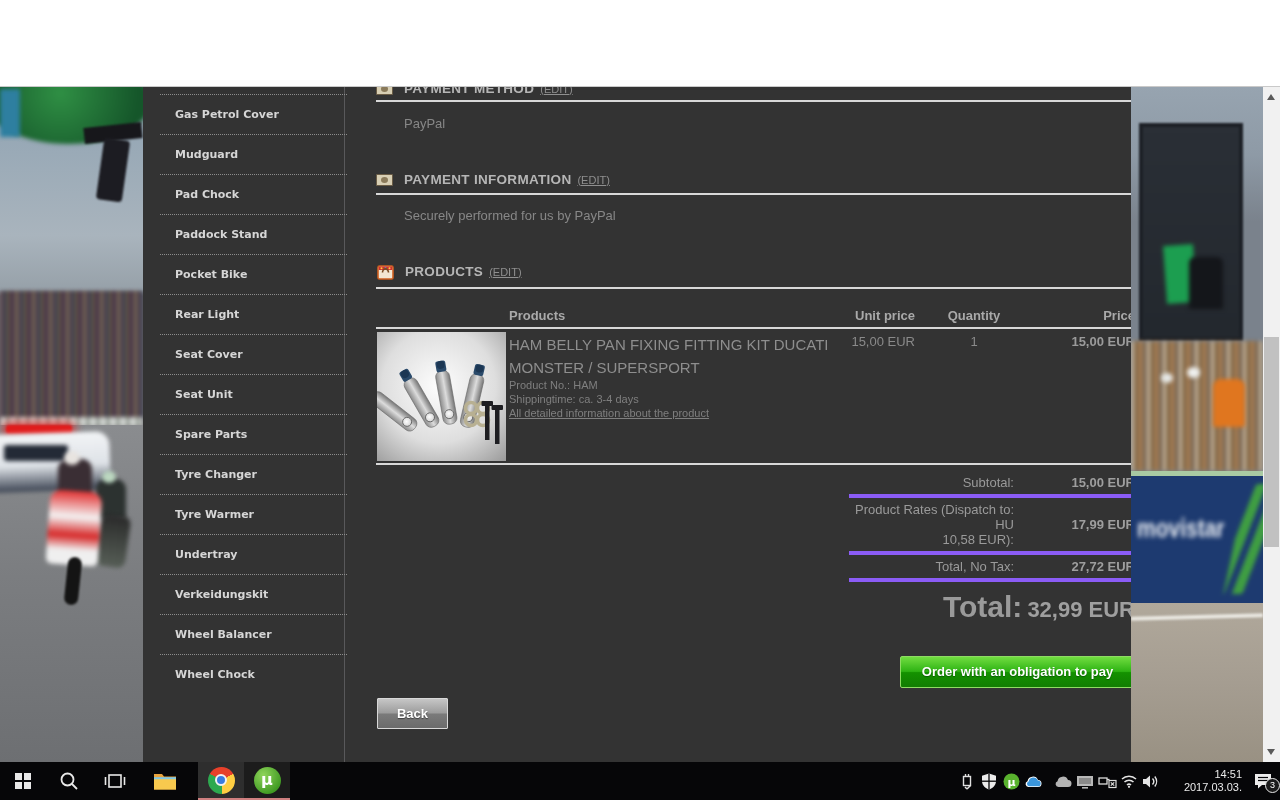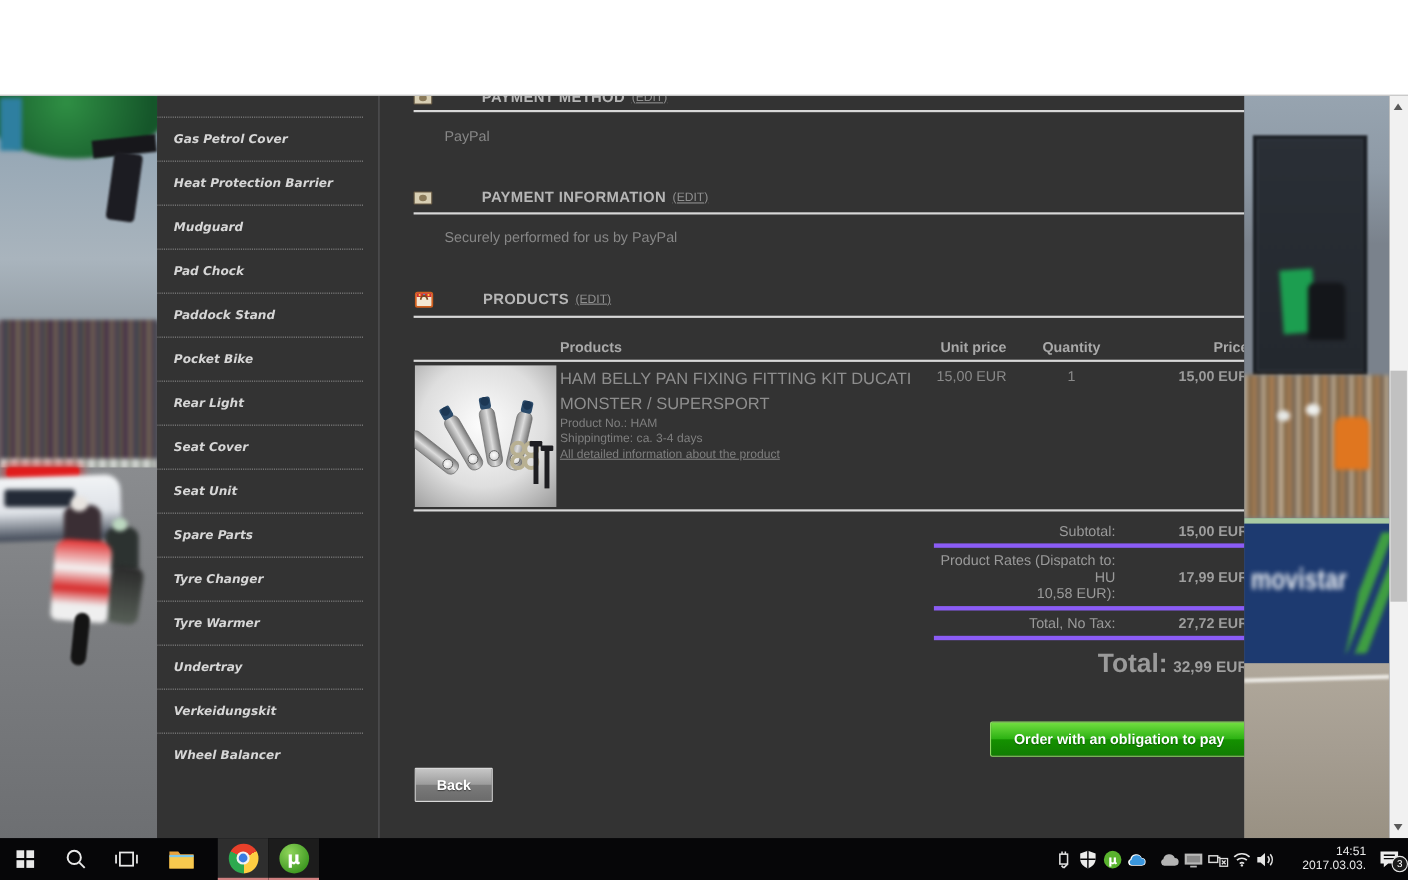--- a/index.html
+++ b/index.html
@@ -51,28 +51,28 @@
   .p-movistar{ left:6px; top:40px; width:120px; color:#e8ecf2; font-size:21px; font-weight:bold; letter-spacing:0; transform:scaleY(1.25); }
   .p-mgreen{ right:-6px; top:8px; width:34px; height:110px; background:linear-gradient(100deg,transparent 18%,#3f9e42 18% 38%,transparent 38% 52%,#3f9e42 52% 72%,transparent 72%); transform:skewX(-12deg); }
   .p-track-r{ left:0; top:516px; width:132px; height:159px; background:linear-gradient(180deg,#b0a89b 0%,#a59d91 50%,#999183 100%); }
   .p-line{ left:0; top:528px; width:132px; height:4px; background:#e8e6e0; transform:rotate(-1.5deg); }
 
   
   #page { left:143px; top:87px; width:988px; height:675px; background:#333333; z-index:2; overflow:hidden; }
   #vsep { left:201px; top:0; width:1px; height:675px; background:#59595b; }
 
   
-  #sidebar { left:0; top:0; width:187px; height:675px; padding-top:19px;font-style:italic; }
+  #sidebar { left:17px; top:0; width:187px; height:675px; padding-top:7px; }
   .side-item { height:40px; border-top:1px dotted #8d8d8d; padding:13px 0 0 15px; font-family:"DejaVu Sans", sans-serif; font-size:11px; font-weight:bold; color:#d6d6d6; cursor:pointer; }
 
   
   #main { left:201px; top:0; width:787px; height:675px; }
   .hr { position:absolute; height:2px; background:#d8d8d8; }
   .sec-head { position:absolute; display:flex; align-items:center; }
-  .sec-title { font-size:13.5px; font-weight:bold; color:#b6b6b6; letter-spacing:.3px;margin-left:34px; }
+  .sec-title { font-size:13.5px; font-weight:bold; color:#b6b6b6; letter-spacing:.3px; }
   .edit-link { font-size:11px; color:#8f8f8f; text-decoration:underline; margin-left:6px; cursor:pointer; }
   .body-text { position:absolute; font-size:13px; color:#878787; }
 
   .money-icon { width:17px; height:12px; background:#d8cfb4; border:1px solid #6b5d46; border-radius:1px; position:relative; margin-right:11px; flex:0 0 auto; }
   .money-icon::after { content:''; position:absolute; left:4px; top:2px; width:7px; height:6px; background:#8a7a5a; border-radius:50%; }
 
   .thead { position:absolute; font-size:13px; font-weight:bold; color:#a9a9a9; }
   .cell { position:absolute; font-size:13px; color:#8a8a8a; }
   .col-unit { left:430px; width:141px; text-align:right; }
   .col-qty { left:590px; width:80px; text-align:center; }
@@ -82,22 +82,22 @@
   .prod-title { position:absolute; left:165px; top:246px; width:345px; font-size:15px; line-height:23px; color:#8e8e8e; }
   .prod-small { position:absolute; left:165px; top:294px; font-size:11px; line-height:14px; color:#7f7f7f; }
   .prod-link { color:#7f7f7f; text-decoration:underline; cursor:pointer; }
 
   
   #totals { left:505px; top:384px; width:286px; }
   .trow { display:flex; align-items:center; border-bottom:4px solid #8b5cf6; padding:4px 0; min-height:25px; }
   .tlabel { width:165px; text-align:right; font-size:13px; color:#9a9a9a; line-height:15px; }
   .tvalue { flex:1; text-align:right; font-size:13px; font-weight:bold; color:#9e9e9e; }
   .grand { display:flex; justify-content:flex-end; align-items:baseline; padding-top:8px; }
-  .grand .glabel { font-size:24px; font-weight:bold; color:#9a9a9a; }
-  .grand .gvalue { font-size:14px; font-weight:bold; color:#9f9f9f; margin-left:5px; }
+  .grand .glabel { font-size:30px; font-weight:bold; color:#9a9a9a; }
+  .grand .gvalue { font-size:22px; font-weight:bold; color:#9f9f9f; margin-left:5px; }
 
   
   #order-btn { left:556px; top:569px; width:235px; height:32px; background:linear-gradient(180deg,#71dd40 0%,#2eb314 48%,#149100 52%,#117d02 100%); border:1px solid #8edc63; border-radius:2px; color:#ffffff; font-size:13px; font-weight:bold; text-align:center; line-height:30px; cursor:pointer; text-shadow:0 1px 1px rgba(0,60,0,.6); }
   #back-btn { left:33px; top:611px; width:71px; height:31px; background:linear-gradient(180deg,#c6c6c6 0%,#9c9c9c 48%,#7a7a7a 52%,#6b6b6b 100%); border:1px solid #d8d8d8; border-radius:1px; color:#ffffff; font-size:13px; font-weight:bold; text-align:center; line-height:29px; cursor:pointer; text-shadow:0 1px 1px rgba(40,40,40,.7); }
 
   
   #scrollbar { left:1263px; top:87px; width:17px; height:675px; background:#f1f1f1; z-index:3; }
   .sb-arrow { position:absolute; left:4px; width:0; height:0; border-left:4.5px solid transparent; border-right:4.5px solid transparent; cursor:pointer; }
   #sb-up { top:7px; border-bottom:6px solid #5a5a5a; }
   #sb-down { bottom:7px; border-top:6px solid #5a5a5a; }
@@ -158,34 +158,34 @@
     </div>
     <div class="abs p-track-r"></div>
     <div class="abs p-line blur1"></div>
   </div>
 
   <div class="abs" id="page">
     <div class="abs" id="vsep"></div>
 
     <nav class="abs" id="sidebar">
       <div class="side-item">Gas Petrol Cover</div>
-      <div class="side-item">Heat Protection Barrier</div>
       <div class="side-item">Mudguard</div>
       <div class="side-item">Pad Chock</div>
       <div class="side-item">Paddock Stand</div>
       <div class="side-item">Pocket Bike</div>
       <div class="side-item">Rear Light</div>
       <div class="side-item">Seat Cover</div>
       <div class="side-item">Seat Unit</div>
       <div class="side-item">Spare Parts</div>
       <div class="side-item">Tyre Changer</div>
       <div class="side-item">Tyre Warmer</div>
       <div class="side-item">Undertray</div>
       <div class="side-item">Verkeidungskit</div>
       <div class="side-item">Wheel Balancer</div>
+      <div class="side-item">Wheel Chock</div>
     </nav>
 
     <div class="abs" id="main">
 
       <div class="sec-head" style="left:32px; top:-6px;">
         <span class="money-icon"></span>
         <span class="sec-title">PAYMENT METHOD</span>
         <span class="edit-link">(EDIT)</span>
       </div>
       <div class="hr" style="left:32px; top:13px; width:759px;"></div>

